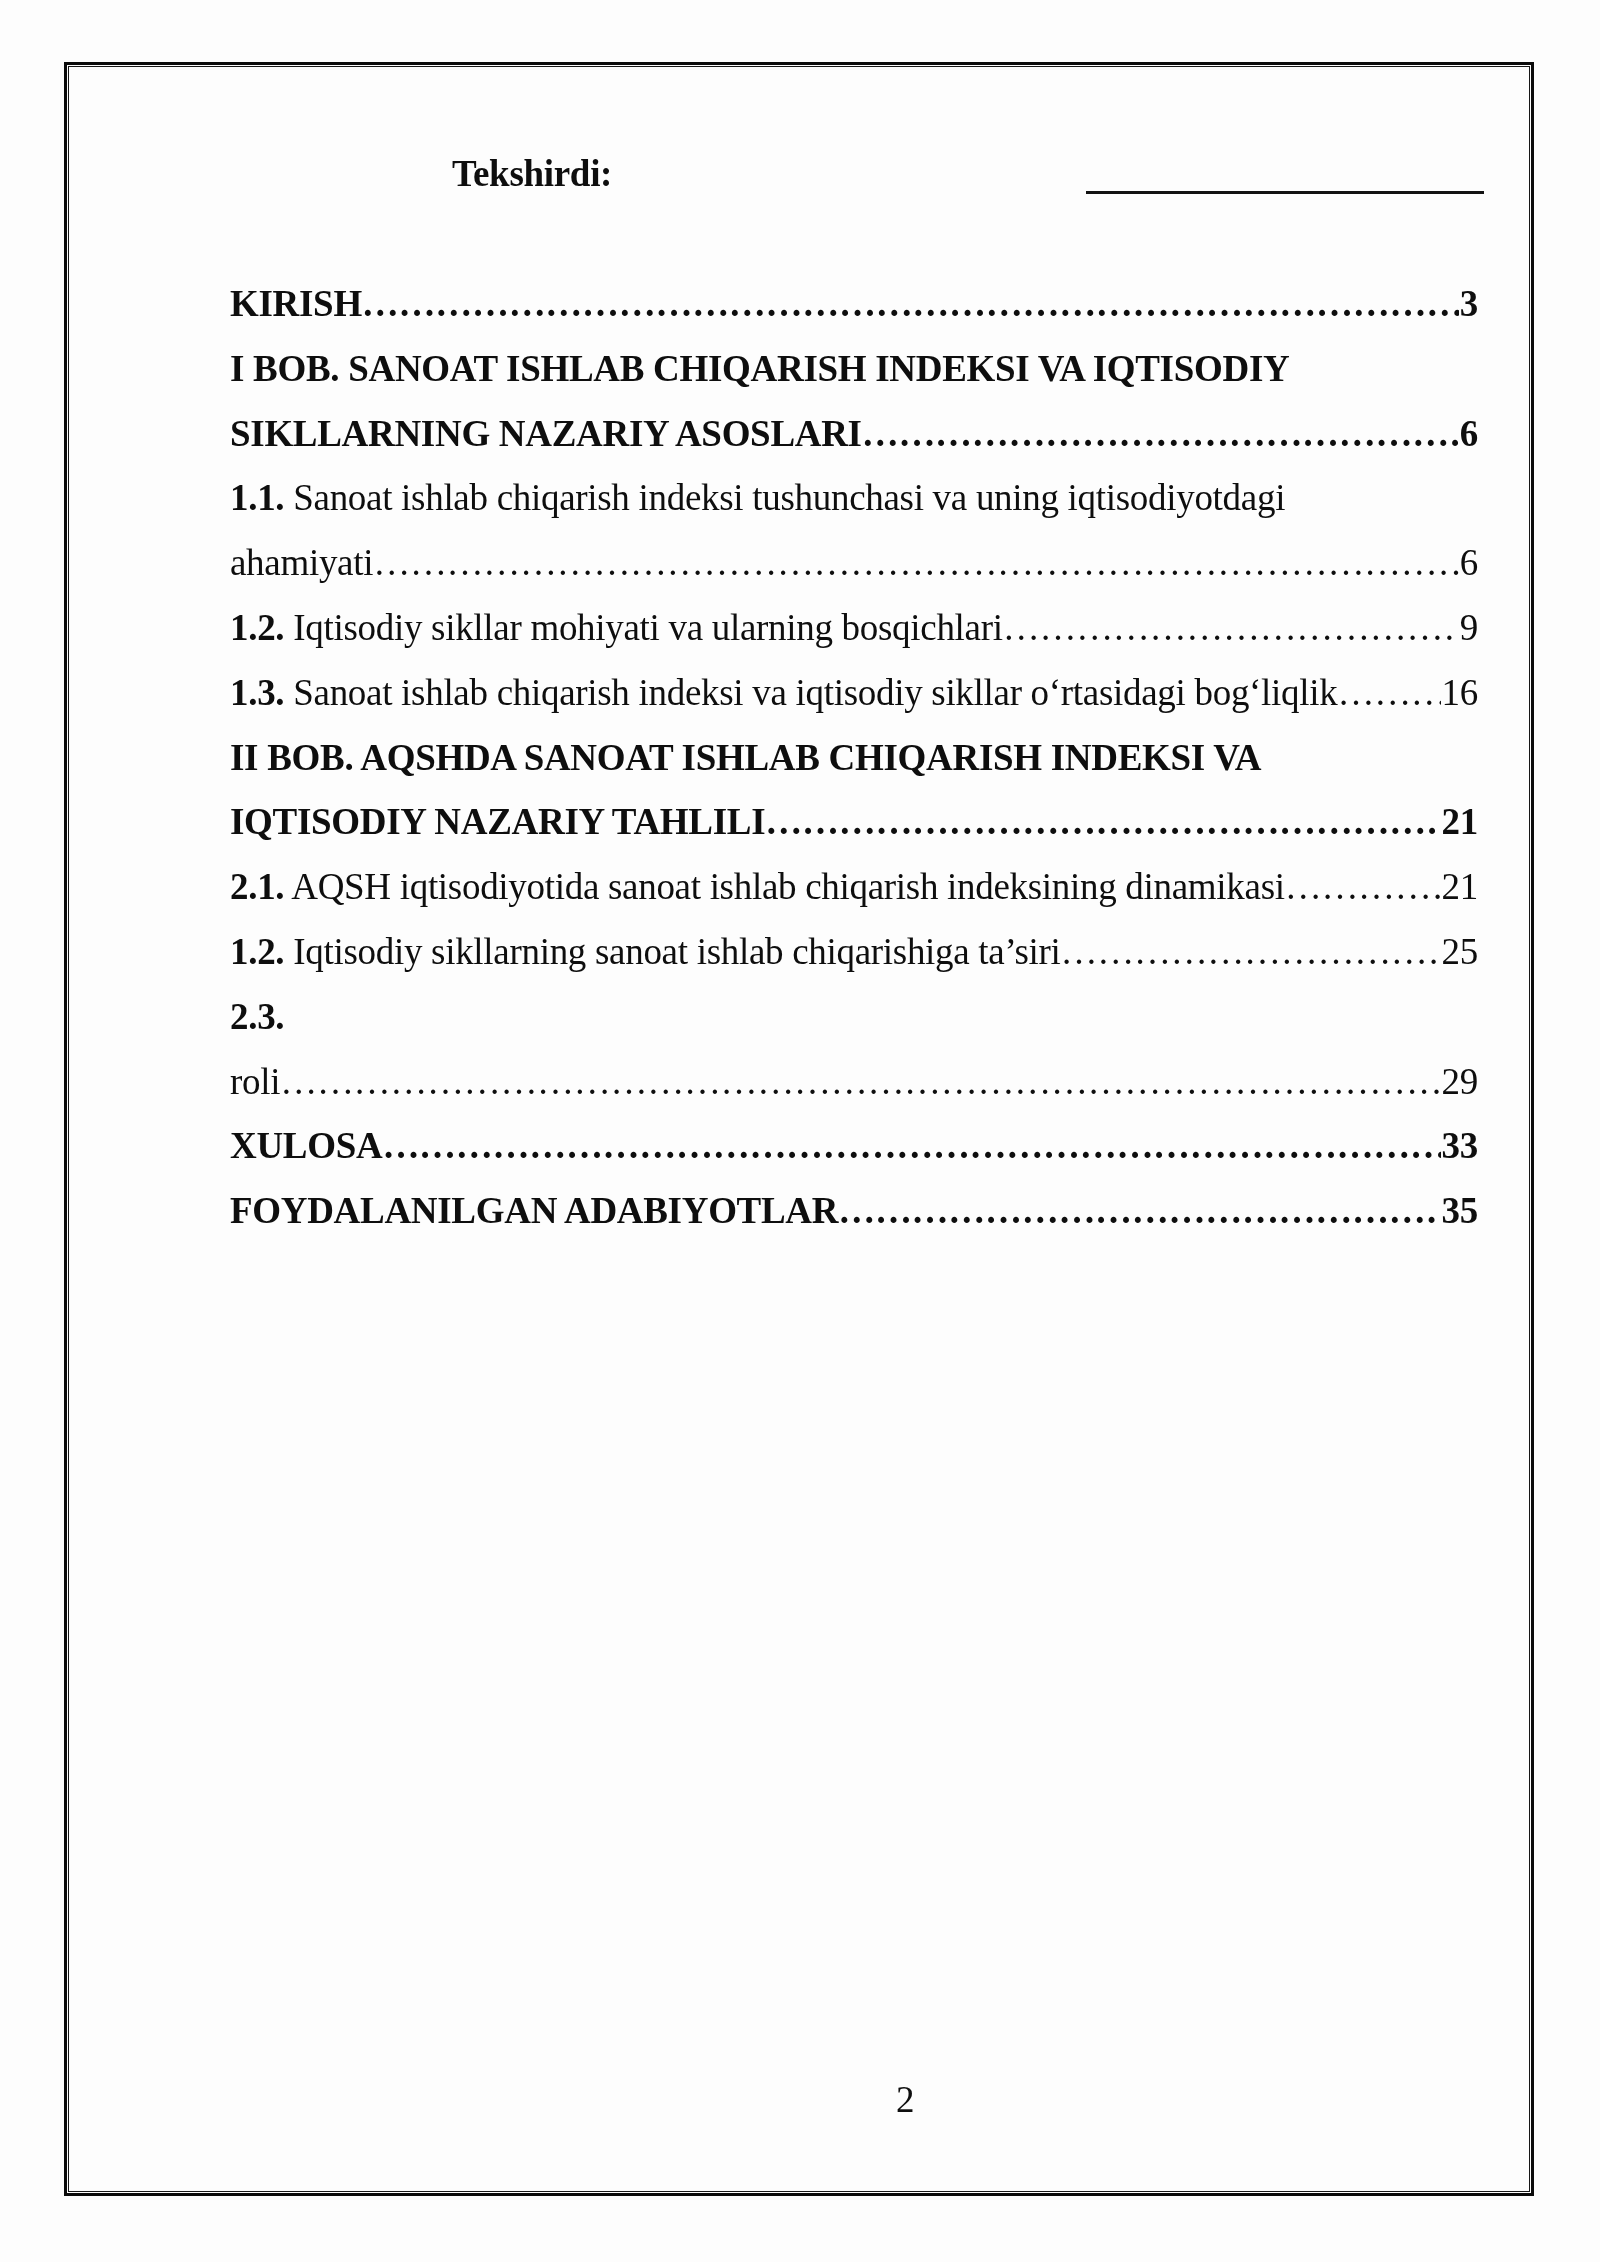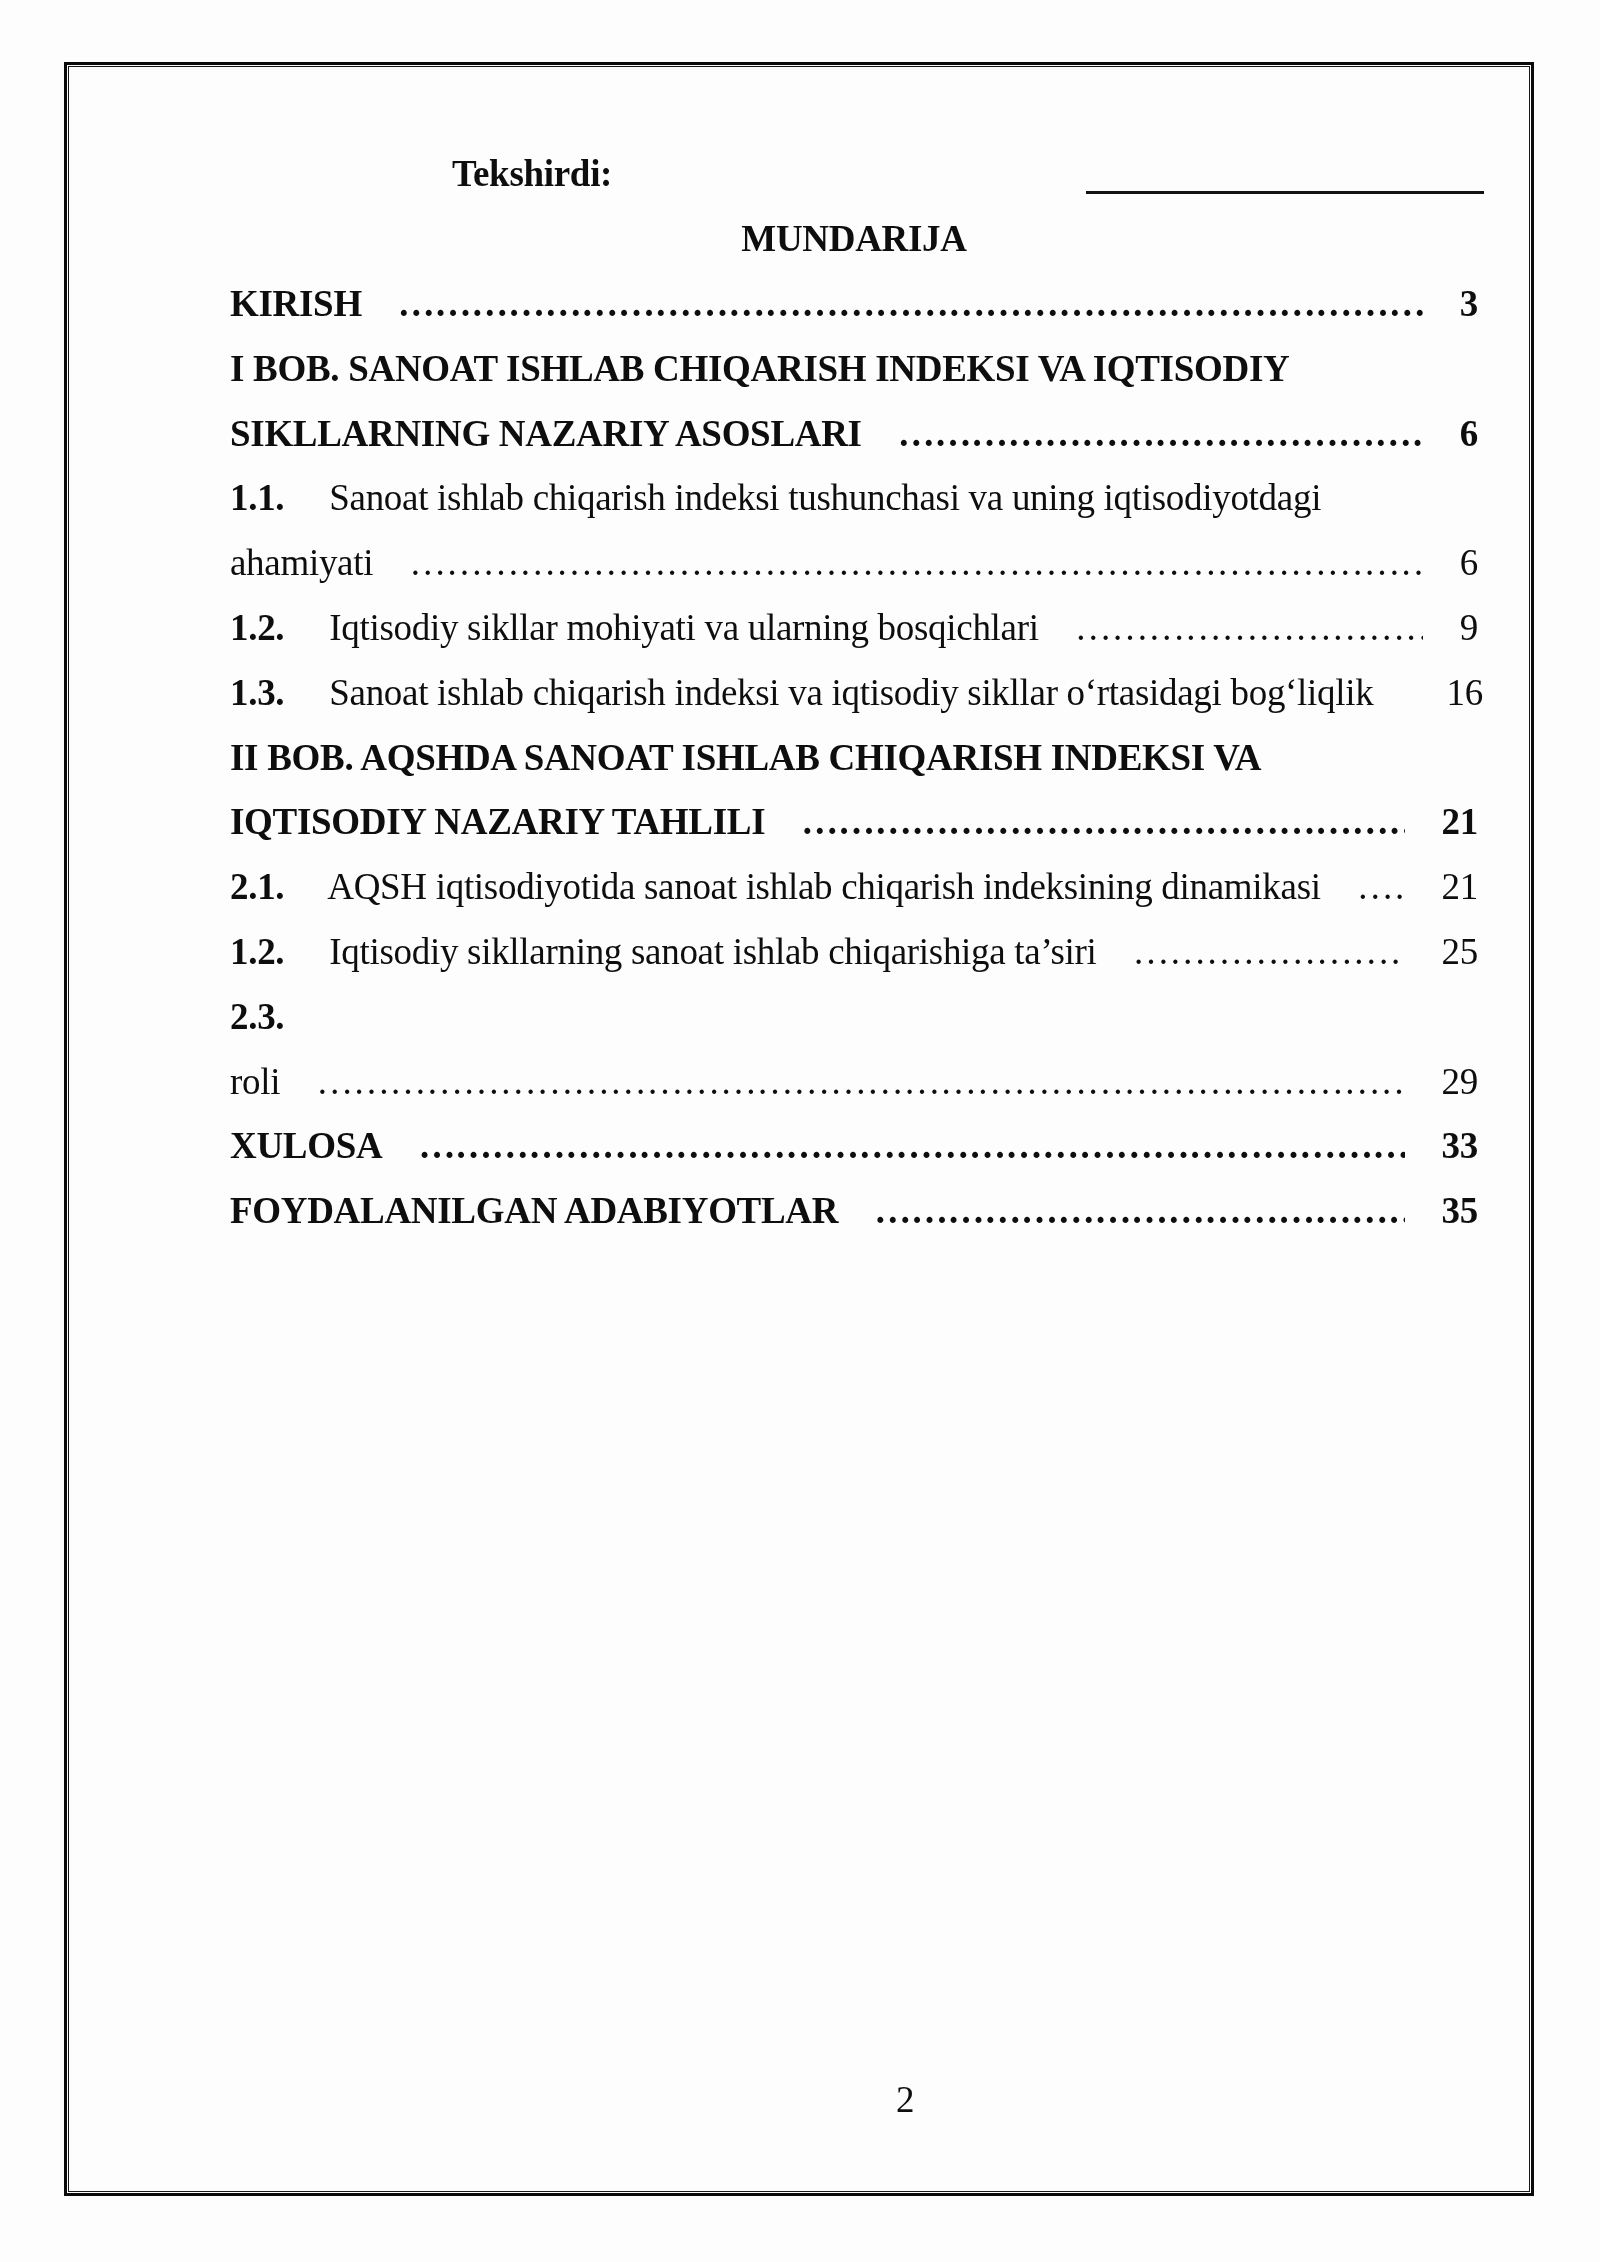--- a/index.html
+++ b/index.html
@@ -26,42 +26,41 @@
   .signature-line{
     position:absolute;left:1086px;top:191px;width:398px;height:3px;background:#121212;
   }
   .mundarija{
     position:absolute;left:230px;top:207px;width:1248px;text-align:center;
   }
   .toc{
     position:absolute;left:230px;top:272px;width:1248px;
   }
   .toc-line{
-    display:flex;align-items:baseline;height:64.8px;line-height:64.8px;gap:36px;
+    display:flex;align-items:baseline;height:64.8px;line-height:64.8px;
   }
   .toc-text,.toc-prefix{flex:0 0 auto;white-space:pre;}
   .toc-leader{
     flex:1 1 auto;overflow:hidden;white-space:nowrap;min-width:0;
   }
   .toc-page{flex:0 0 auto;padding-left:1px;}
   .page-number{
     position:absolute;left:905px;top:2068px;transform:translateX(-50%);
   }
 </style>
 </head>
 <body>
 
 <div class="sheet">
   <div class="page-border"></div>
 
   <div class="txt bold tekshirdi">Tekshirdi:</div>
 
   <div class="signature-line"></div>
 
-  <div class="txt bold mundarija">MUNDARIJA</div>
 
   <div class="txt toc">
       <div class="toc-line bold">
         <span class="toc-text">KIRISH</span>
         <span class="toc-leader">…………………………………………………………………………………………………………………………………………………………………………………………</span>
         <span class="toc-page">3</span>
       </div>
       <div class="toc-line bold">
         <span class="toc-text">I BOB. SANOAT ISHLAB CHIQARISH INDEKSI VA IQTISODIY</span>
       </div>

